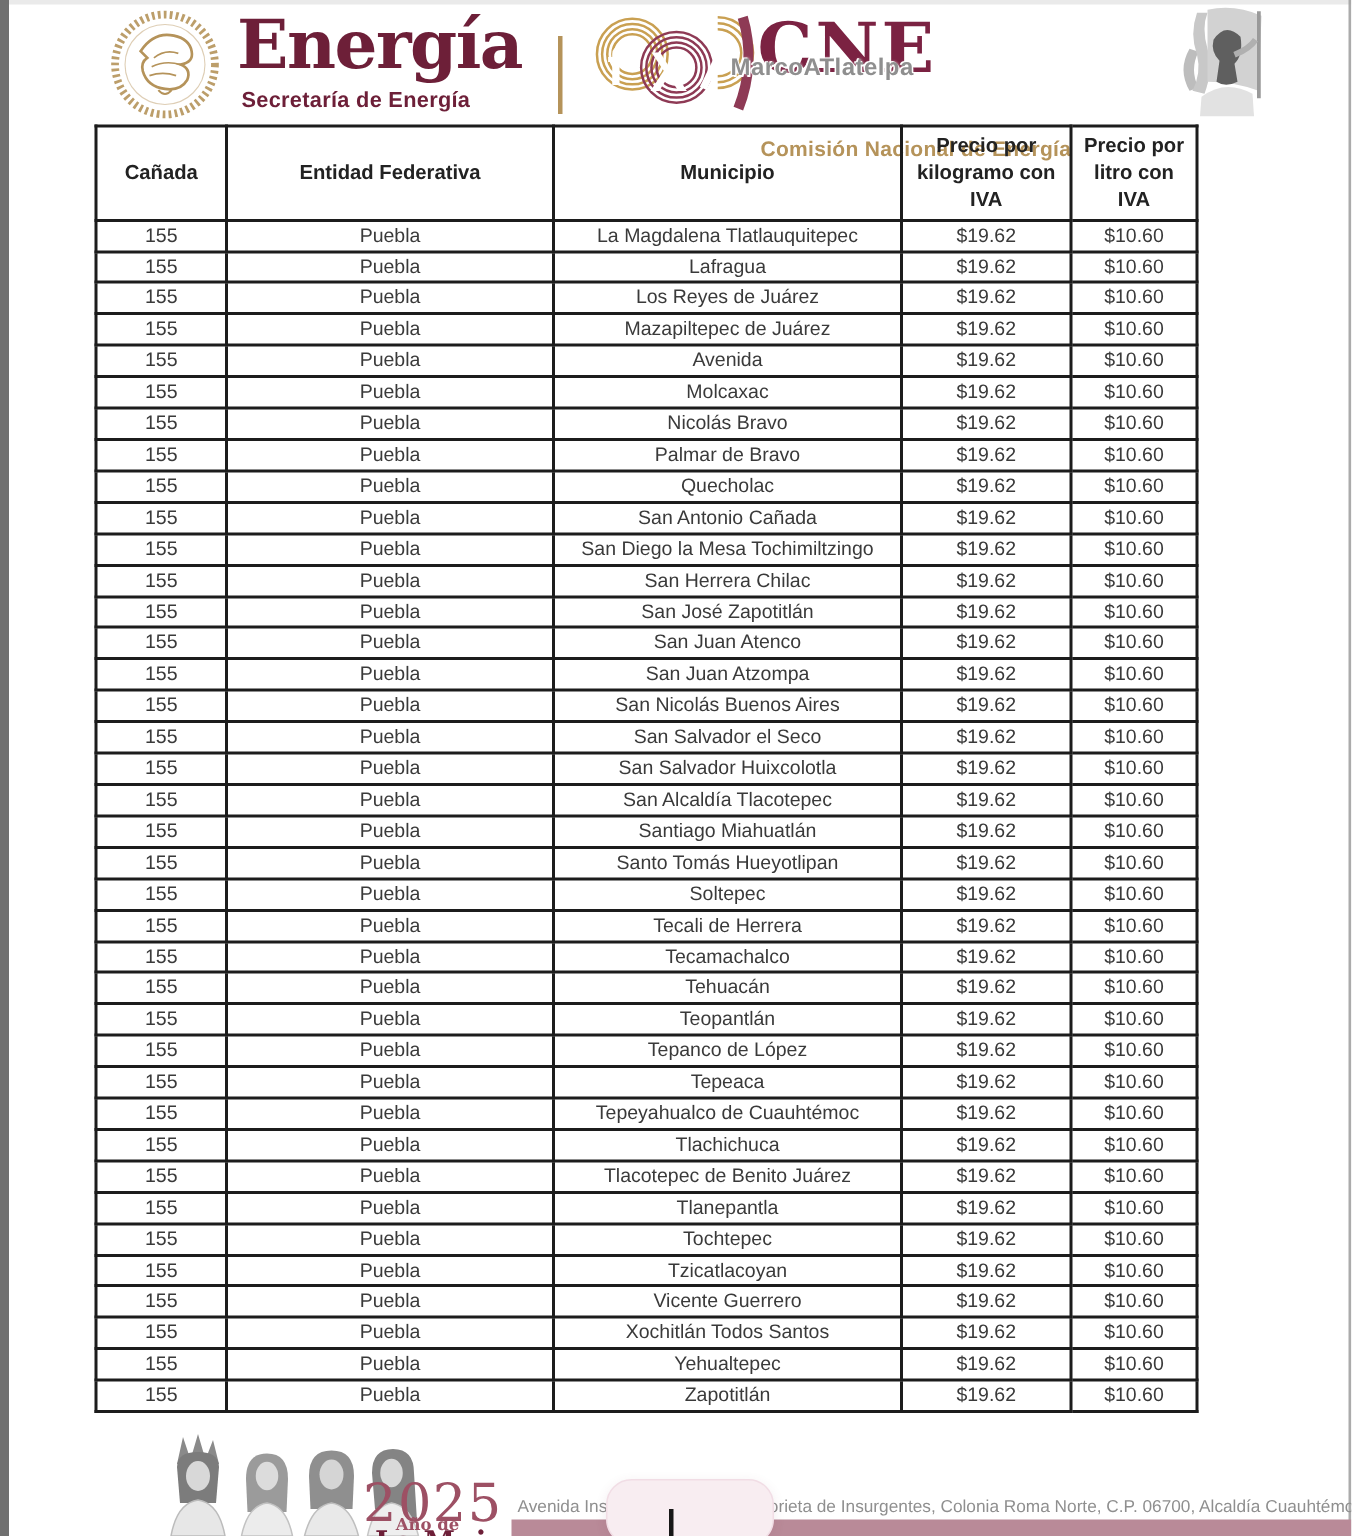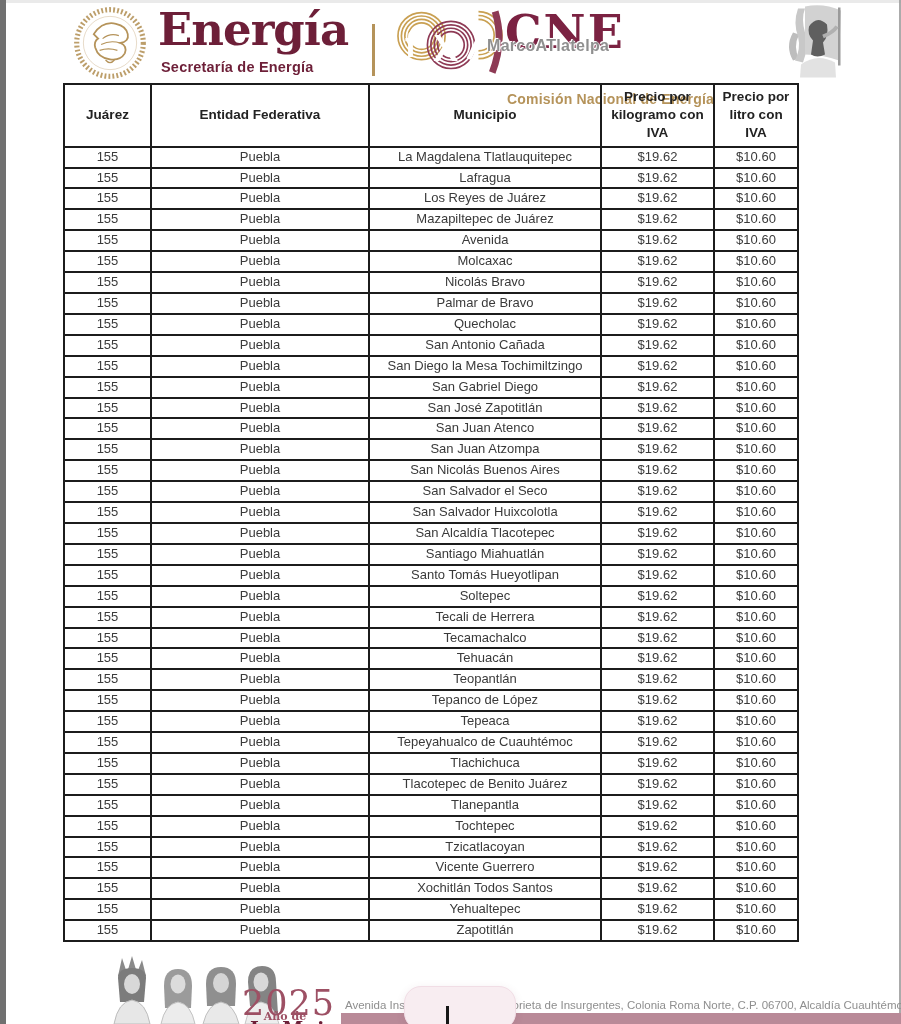--- a/index.html
+++ b/index.html
@@ -149,21 +149,21 @@
   <table class="price-table">
     <colgroup>
       <col style="width:87px">
         <col style="width:218px">
         <col style="width:232px">
       <col style="width:113px">
         <col style="width:84px">
     </colgroup>
     <thead>
       <tr>
-        <th>Juárez</th>
+        <th>Cañada</th>
         <th>Entidad Federativa</th>
         <th>Municipio</th>
         <th>Precio por kilogramo con IVA</th>
         <th>Precio por litro con IVA</th>
       </tr>
     </thead>
     <tbody>
 
         <tr>
           <td>155</td>
@@ -249,21 +249,21 @@
           <td>155</td>
           <td>Puebla</td>
           <td>San Diego la Mesa Tochimiltzingo</td>
           <td>$19.62</td>
           <td>$10.60</td>
         </tr>
 
         <tr>
           <td>155</td>
           <td>Puebla</td>
-          <td>San Gabriel Diego</td>
+          <td>San Herrera Chilac</td>
           <td>$19.62</td>
           <td>$10.60</td>
         </tr>
 
         <tr>
           <td>155</td>
           <td>Puebla</td>
           <td>San José Zapotitlán</td>
           <td>$19.62</td>
           <td>$10.60</td>

